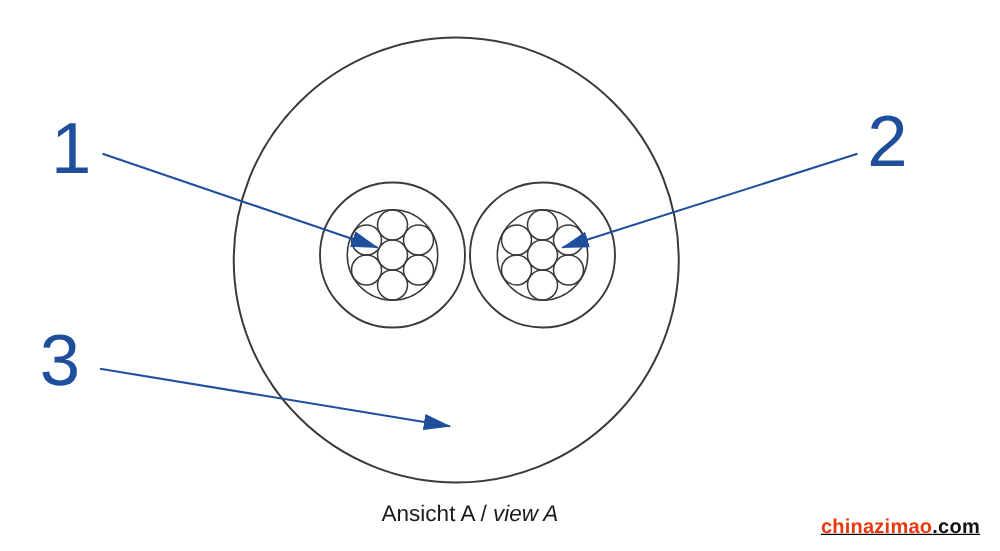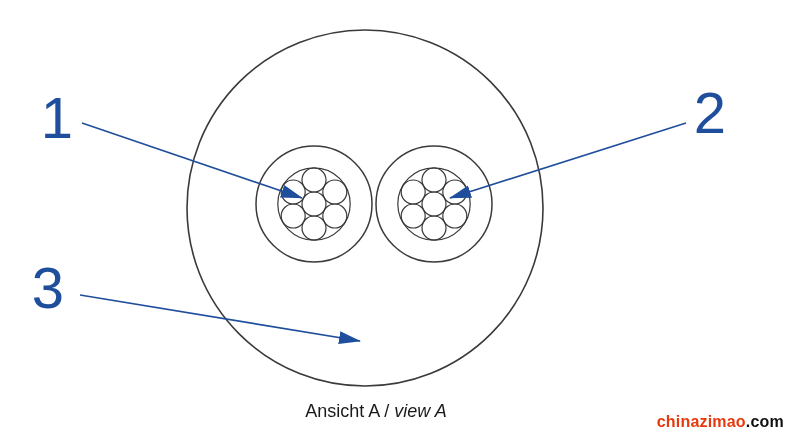--- a/index.html
+++ b/index.html
@@ -36,20 +36,21 @@
     stroke:var(--line);
     fill:none;
   }
   .watermark{
     position:absolute;
     right:16px;
     bottom:10px;
     font-size:16px;
     font-weight:bold;
     letter-spacing:0.2px;
+    text-decoration:underline;
   }
   .watermark .site{color:var(--watermark-red);}
   .watermark .tld{color:var(--watermark-dark);}
 </style>
 </head>
 <body>
 
 <div class="page">
 
   <svg width="800" height="441" viewBox="0 0 800 441">

